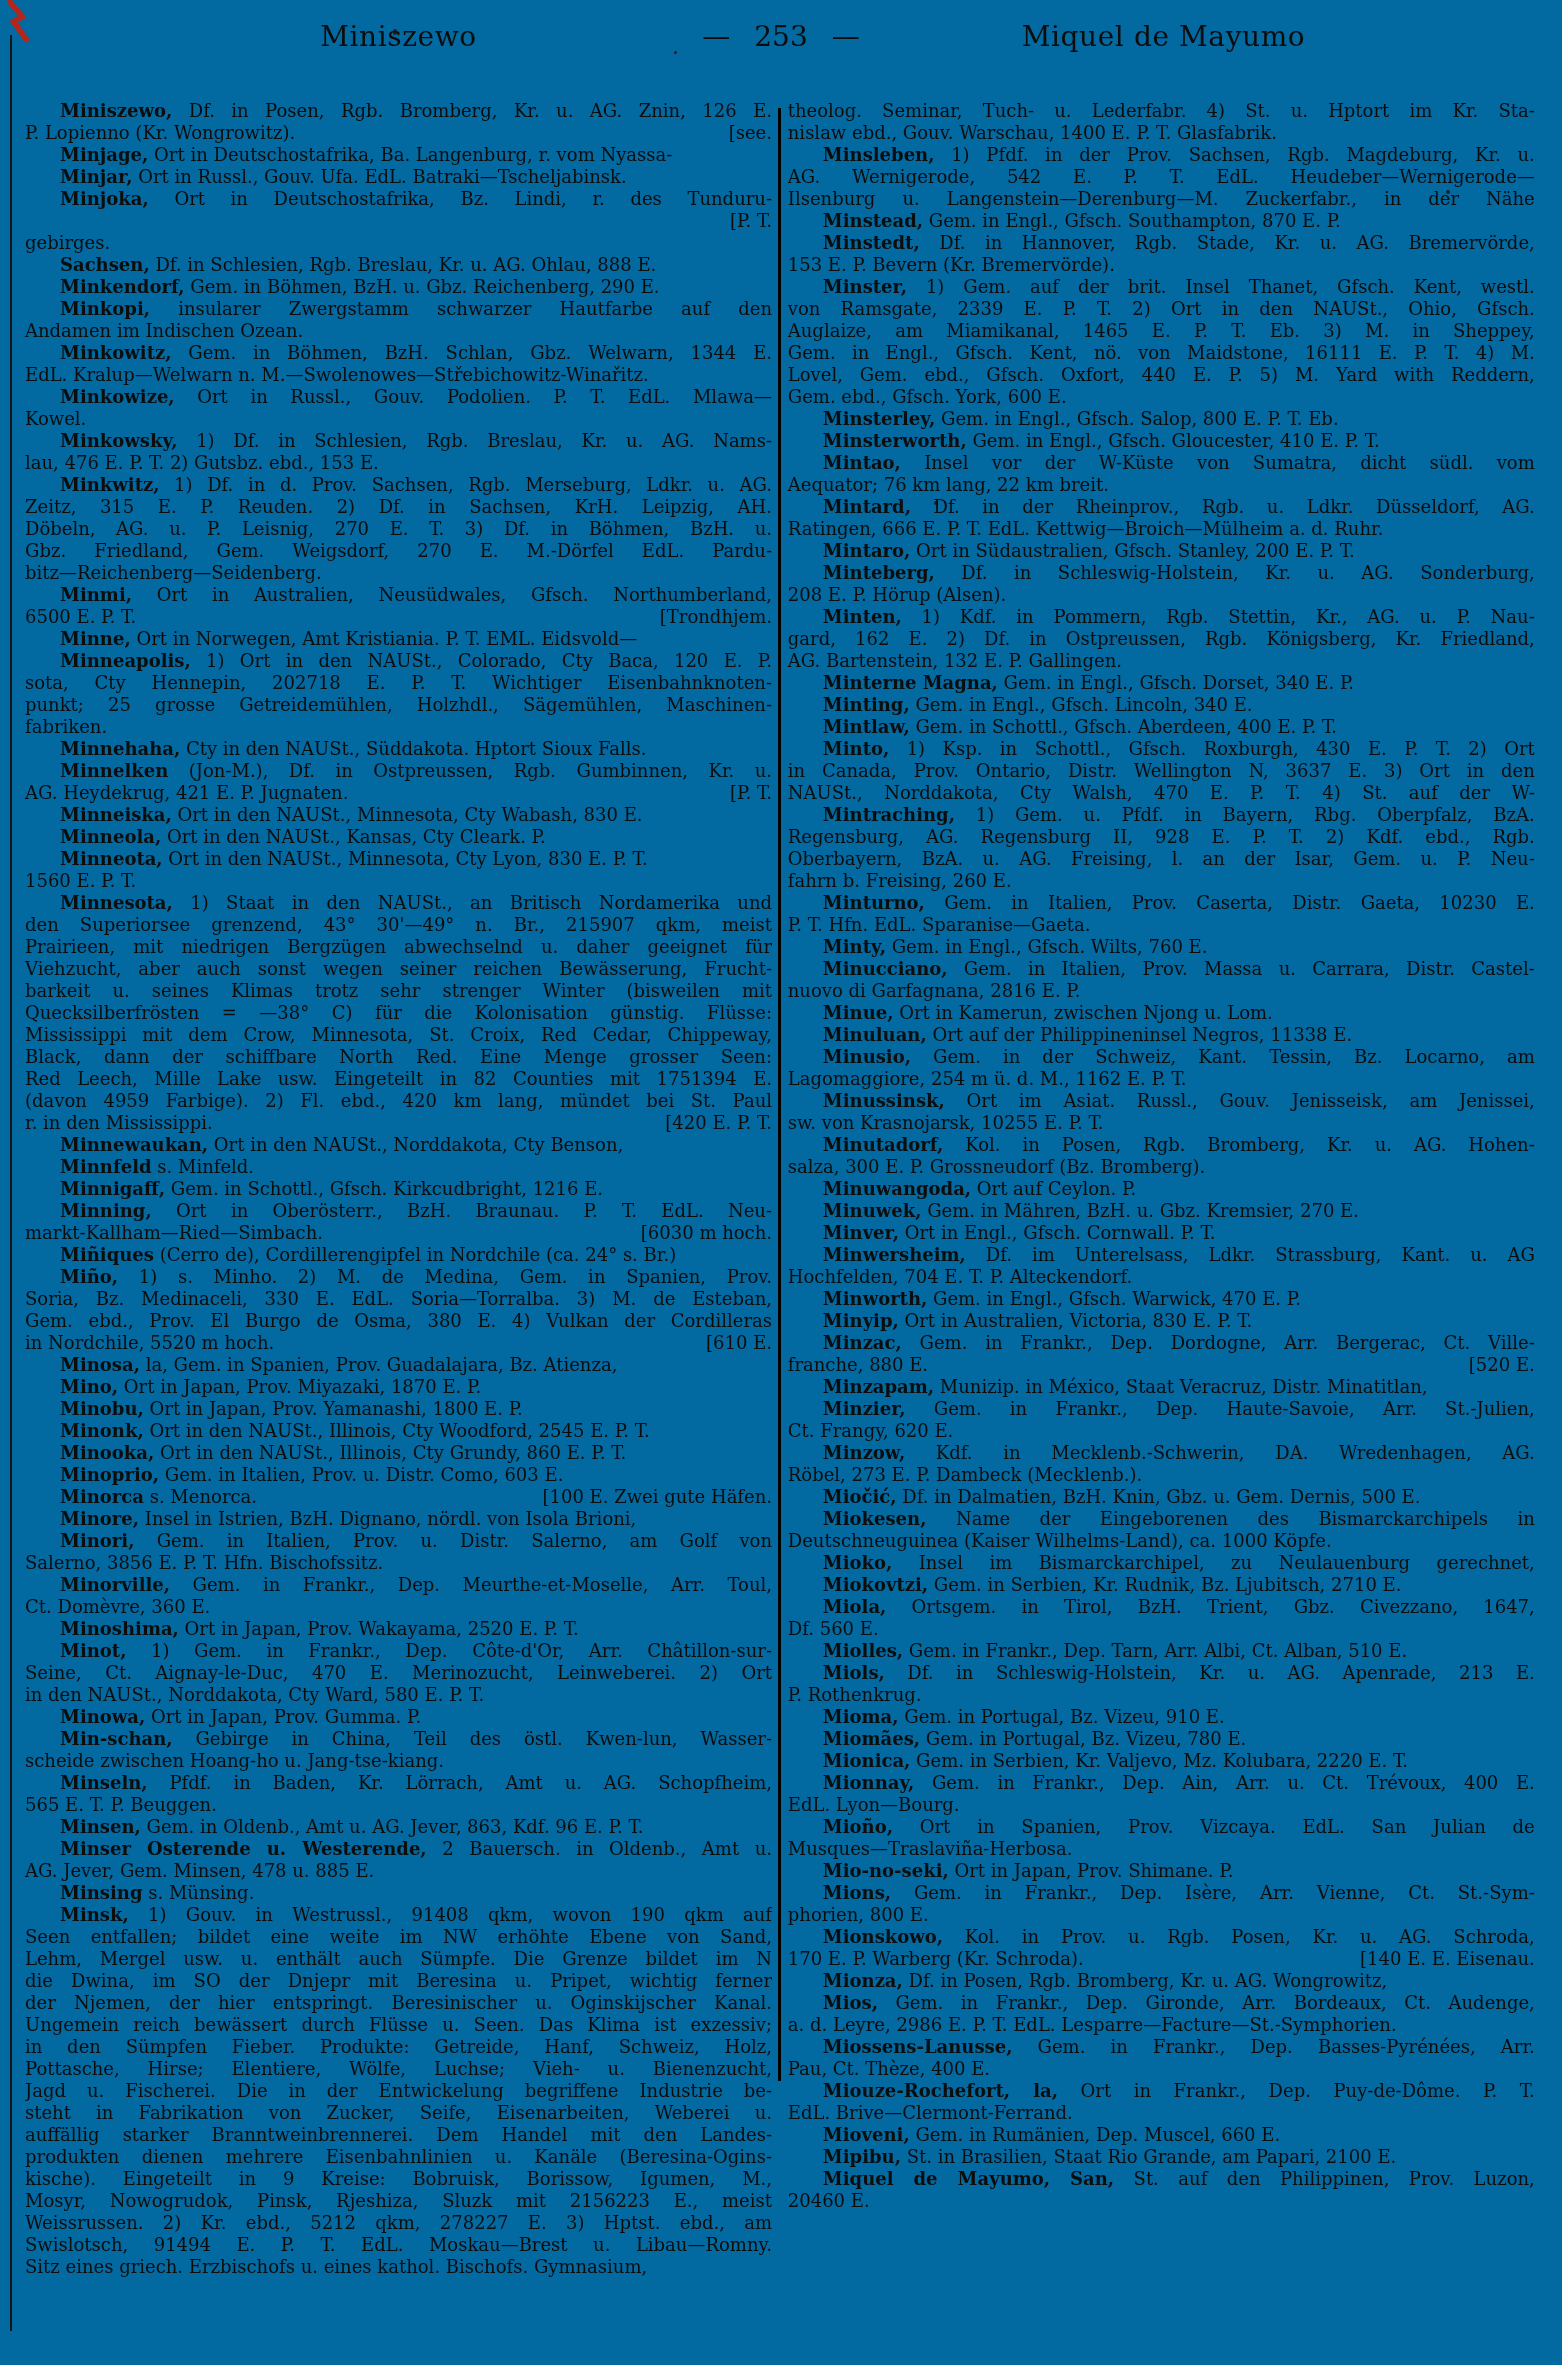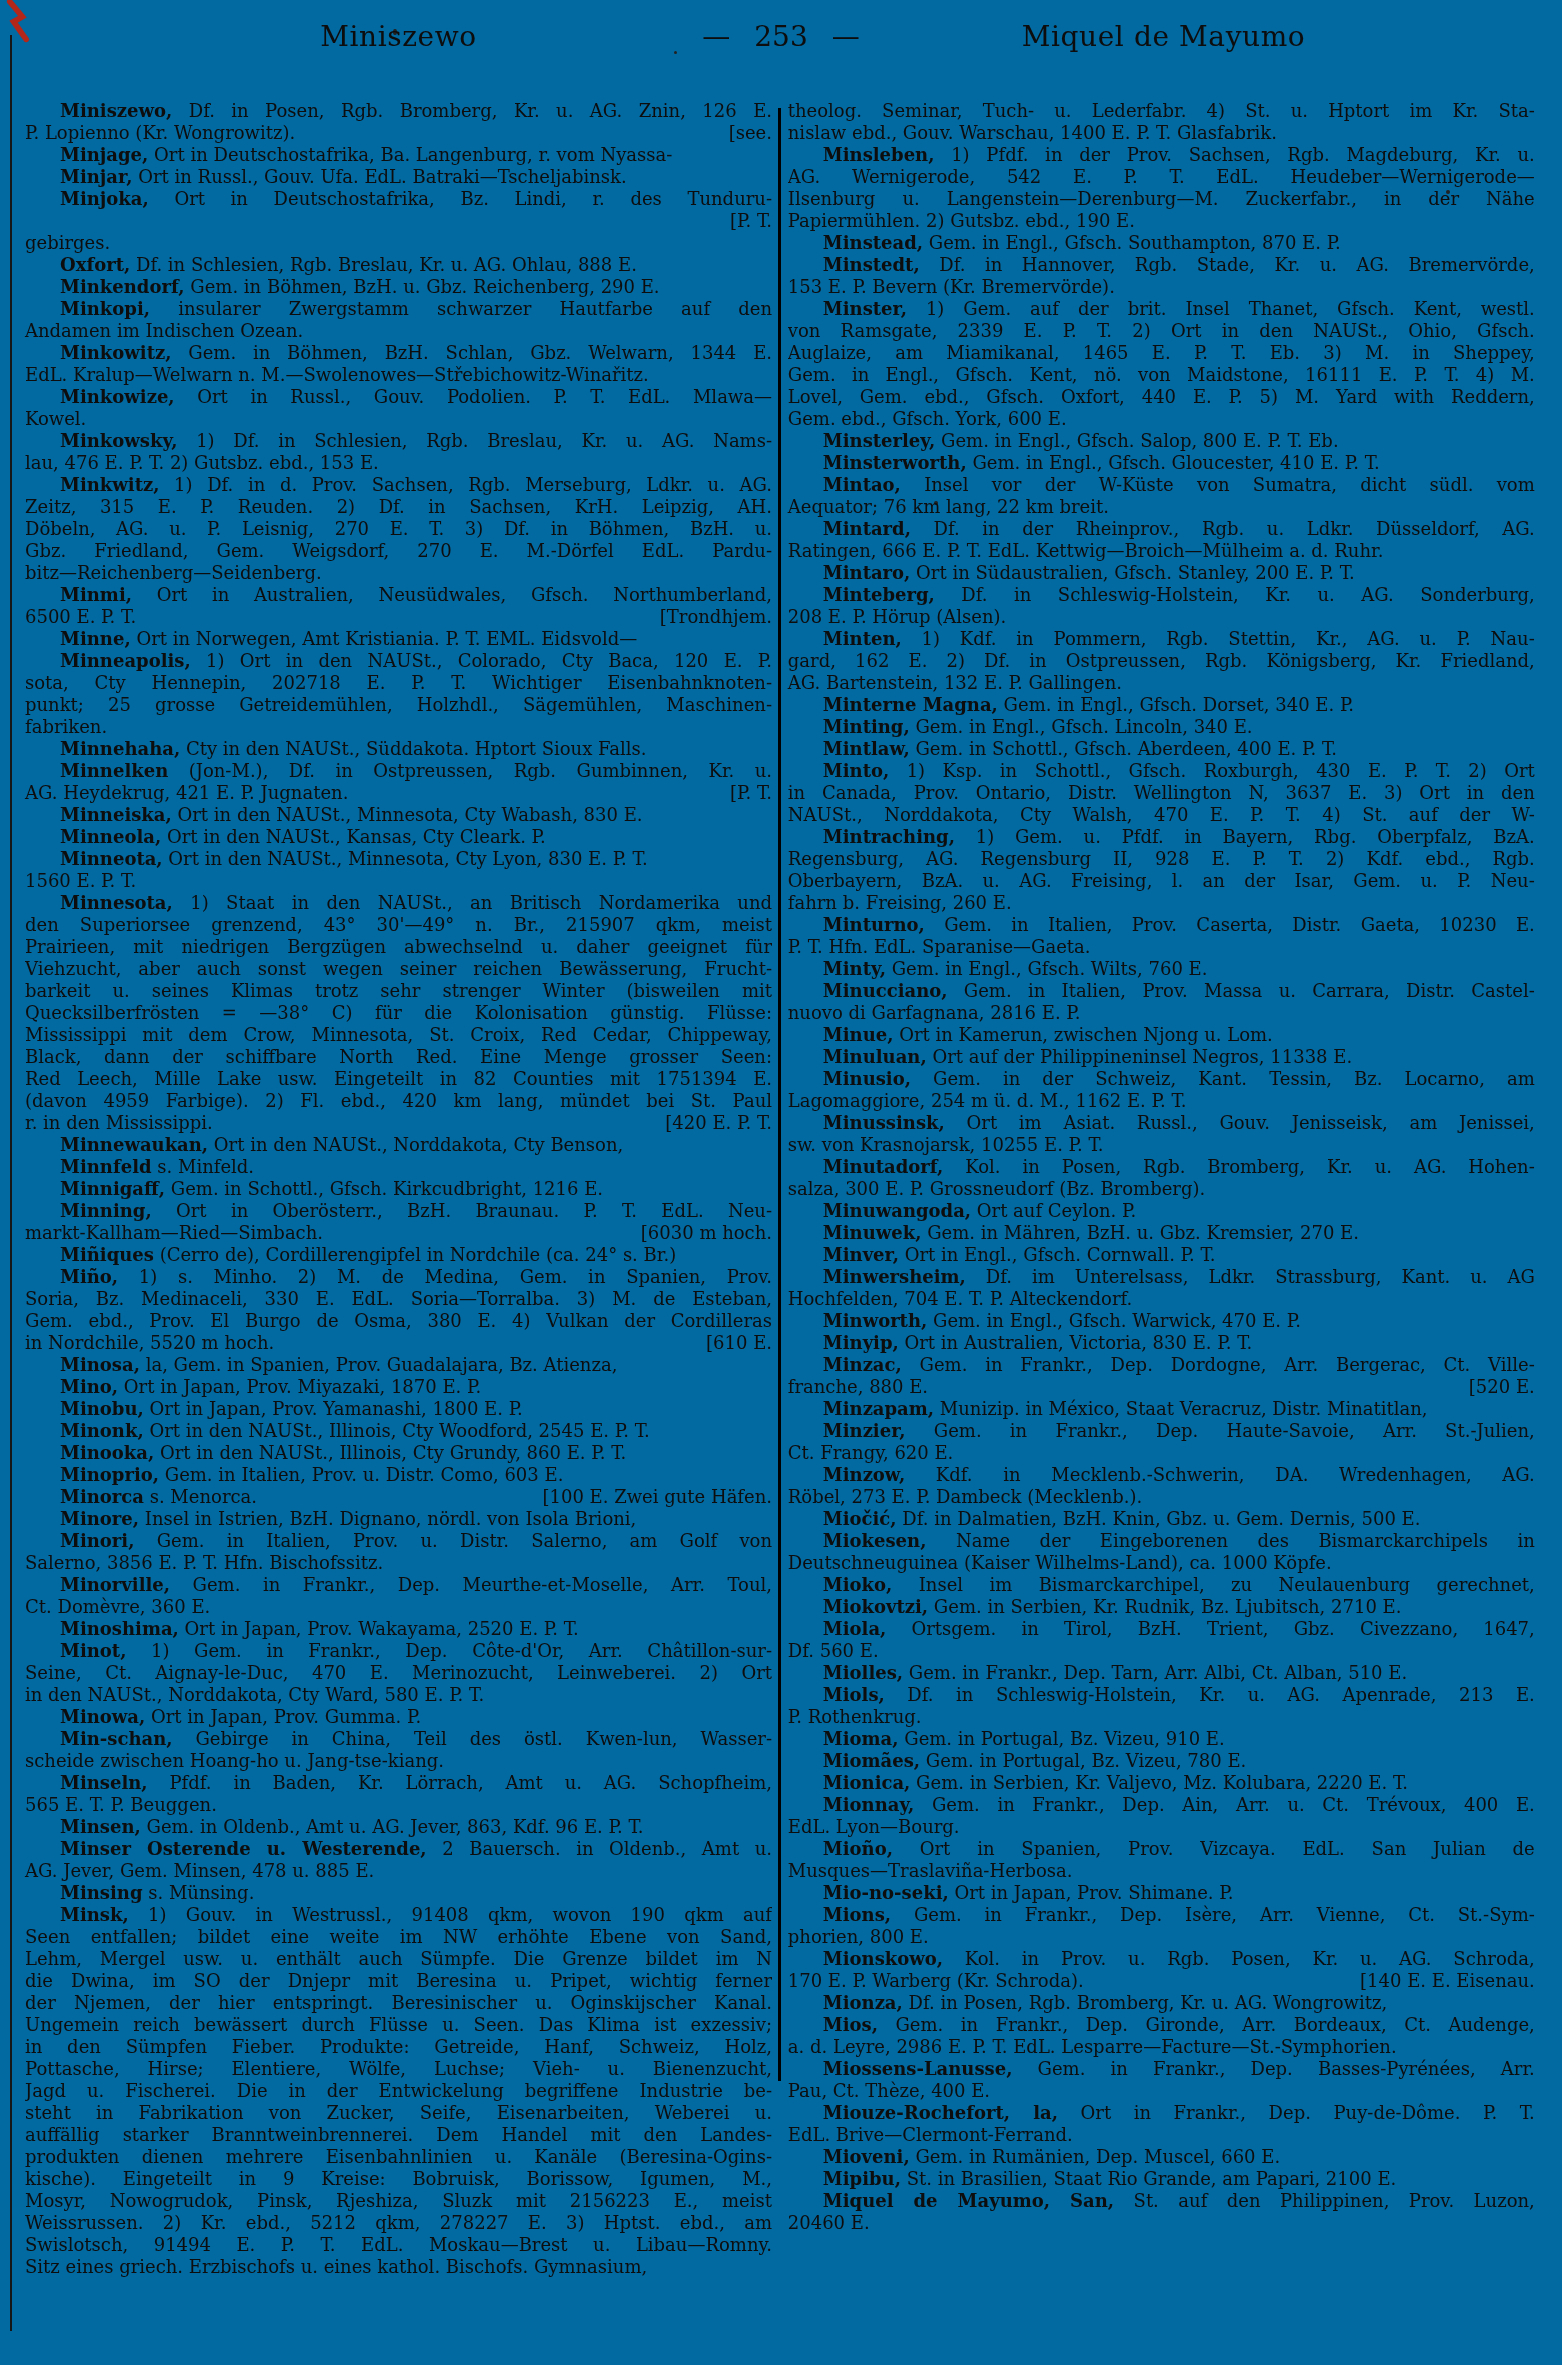--- a/index.html
+++ b/index.html
@@ -73,21 +73,21 @@
     <div class="col" id="col-left">
         <div class="line entry j"><b>Miniszewo,</b><span> Df. in Posen, Rgb. Bromberg, Kr. u. AG. Znin, 126 E.</span></div>
         <div class="line"><span class="catch">[see.</span><span>P. Lopienno (Kr. Wongrowitz).</span></div>
         <div class="line entry"><b>Minjage,</b><span> Ort in Deutschostafrika, Ba. Langenburg, r. vom Nyassa-</span></div>
         <div class="line entry"><b>Minjar,</b><span> Ort in Russl., Gouv. Ufa. EdL. Batraki—Tscheljabinsk.</span></div>
         <div class="line entry j"><b>Minjoka,</b><span> Ort in Deutschostafrika, Bz. Lindi, r. des Tunduru-</span></div>
         <div class="line">
           <span class="catch">[P. T.</span>
         </div>
         <div class="line"><span>gebirges.</span></div>
-        <div class="line entry"><b>Oxfort,</b><span> Df. in Schlesien, Rgb. Breslau, Kr. u. AG. Ohlau, 888 E.</span></div>
+        <div class="line entry"><b>Sachsen,</b><span> Df. in Schlesien, Rgb. Breslau, Kr. u. AG. Ohlau, 888 E.</span></div>
         <div class="line entry"><b>Minkendorf,</b><span> Gem. in Böhmen, BzH. u. Gbz. Reichenberg, 290 E.</span></div>
         <div class="line entry j"><b>Minkopi,</b><span> insularer Zwergstamm schwarzer Hautfarbe auf den</span></div>
         <div class="line"><span>Andamen im Indischen Ozean.</span></div>
         <div class="line entry j"><b>Minkowitz,</b><span> Gem. in Böhmen, BzH. Schlan, Gbz. Welwarn, 1344 E.</span></div>
         <div class="line"><span>EdL. Kralup—Welwarn n. M.—Swolenowes—Střebichowitz-Winařitz.</span></div>
         <div class="line entry j"><b>Minkowize,</b><span> Ort in Russl., Gouv. Podolien. P. T. EdL. Mlawa—</span></div>
         <div class="line"><span>Kowel.</span></div>
         <div class="line entry j"><b>Minkowsky,</b><span> 1) Df. in Schlesien, Rgb. Breslau, Kr. u. AG. Nams-</span></div>
         <div class="line"><span>lau, 476 E. P. T. 2) Gutsbz. ebd., 153 E.</span></div>
         <div class="line entry j"><b>Minkwitz,</b><span> 1) Df. in d. Prov. Sachsen, Rgb. Merseburg, Ldkr. u. AG.</span></div>
@@ -173,21 +173,20 @@
         <div class="line j"><span>Swislotsch, 91494 E. P. T. EdL. Moskau—Brest u. Libau—Romny.</span></div>
         <div class="line"><span>Sitz eines griech. Erzbischofs u. eines kathol. Bischofs. Gymnasium,</span></div>
       </div>
     <div class="rule"></div>
     <div class="col" id="col-right">
         <div class="line j"><span>theolog. Seminar, Tuch- u. Lederfabr. 4) St. u. Hptort im Kr. Sta-</span></div>
         <div class="line"><span>nislaw ebd., Gouv. Warschau, 1400 E. P. T. Glasfabrik.</span></div>
         <div class="line entry j"><b>Minsleben,</b><span> 1) Pfdf. in der Prov. Sachsen, Rgb. Magdeburg, Kr. u.</span></div>
         <div class="line j"><span>AG. Wernigerode, 542 E. P. T. EdL. Heudeber—Wernigerode—</span></div>
         <div class="line j"><span>Ilsenburg u. Langenstein—Derenburg—M. Zuckerfabr., in der Nähe</span></div>
-        <div class="line"><span>Papiermühlen. 2) Gutsbz. ebd., 190 E.</span></div>
         <div class="line entry"><b>Minstead,</b><span> Gem. in Engl., Gfsch. Southampton, 870 E. P.</span></div>
         <div class="line entry j"><b>Minstedt,</b><span> Df. in Hannover, Rgb. Stade, Kr. u. AG. Bremervörde,</span></div>
         <div class="line"><span>153 E. P. Bevern (Kr. Bremervörde).</span></div>
         <div class="line entry j"><b>Minster,</b><span> 1) Gem. auf der brit. Insel Thanet, Gfsch. Kent, westl.</span></div>
         <div class="line j"><span>von Ramsgate, 2339 E. P. T. 2) Ort in den NAUSt., Ohio, Gfsch.</span></div>
         <div class="line j"><span>Auglaize, am Miamikanal, 1465 E. P. T. Eb. 3) M. in Sheppey,</span></div>
         <div class="line j"><span>Gem. in Engl., Gfsch. Kent, nö. von Maidstone, 16111 E. P. T. 4) M.</span></div>
         <div class="line j"><span>Lovel, Gem. ebd., Gfsch. Oxfort, 440 E. P. 5) M. Yard with Reddern,</span></div>
         <div class="line"><span>Gem. ebd., Gfsch. York, 600 E.</span></div>
         <div class="line entry"><b>Minsterley,</b><span> Gem. in Engl., Gfsch. Salop, 800 E. P. T. Eb.</span></div>

